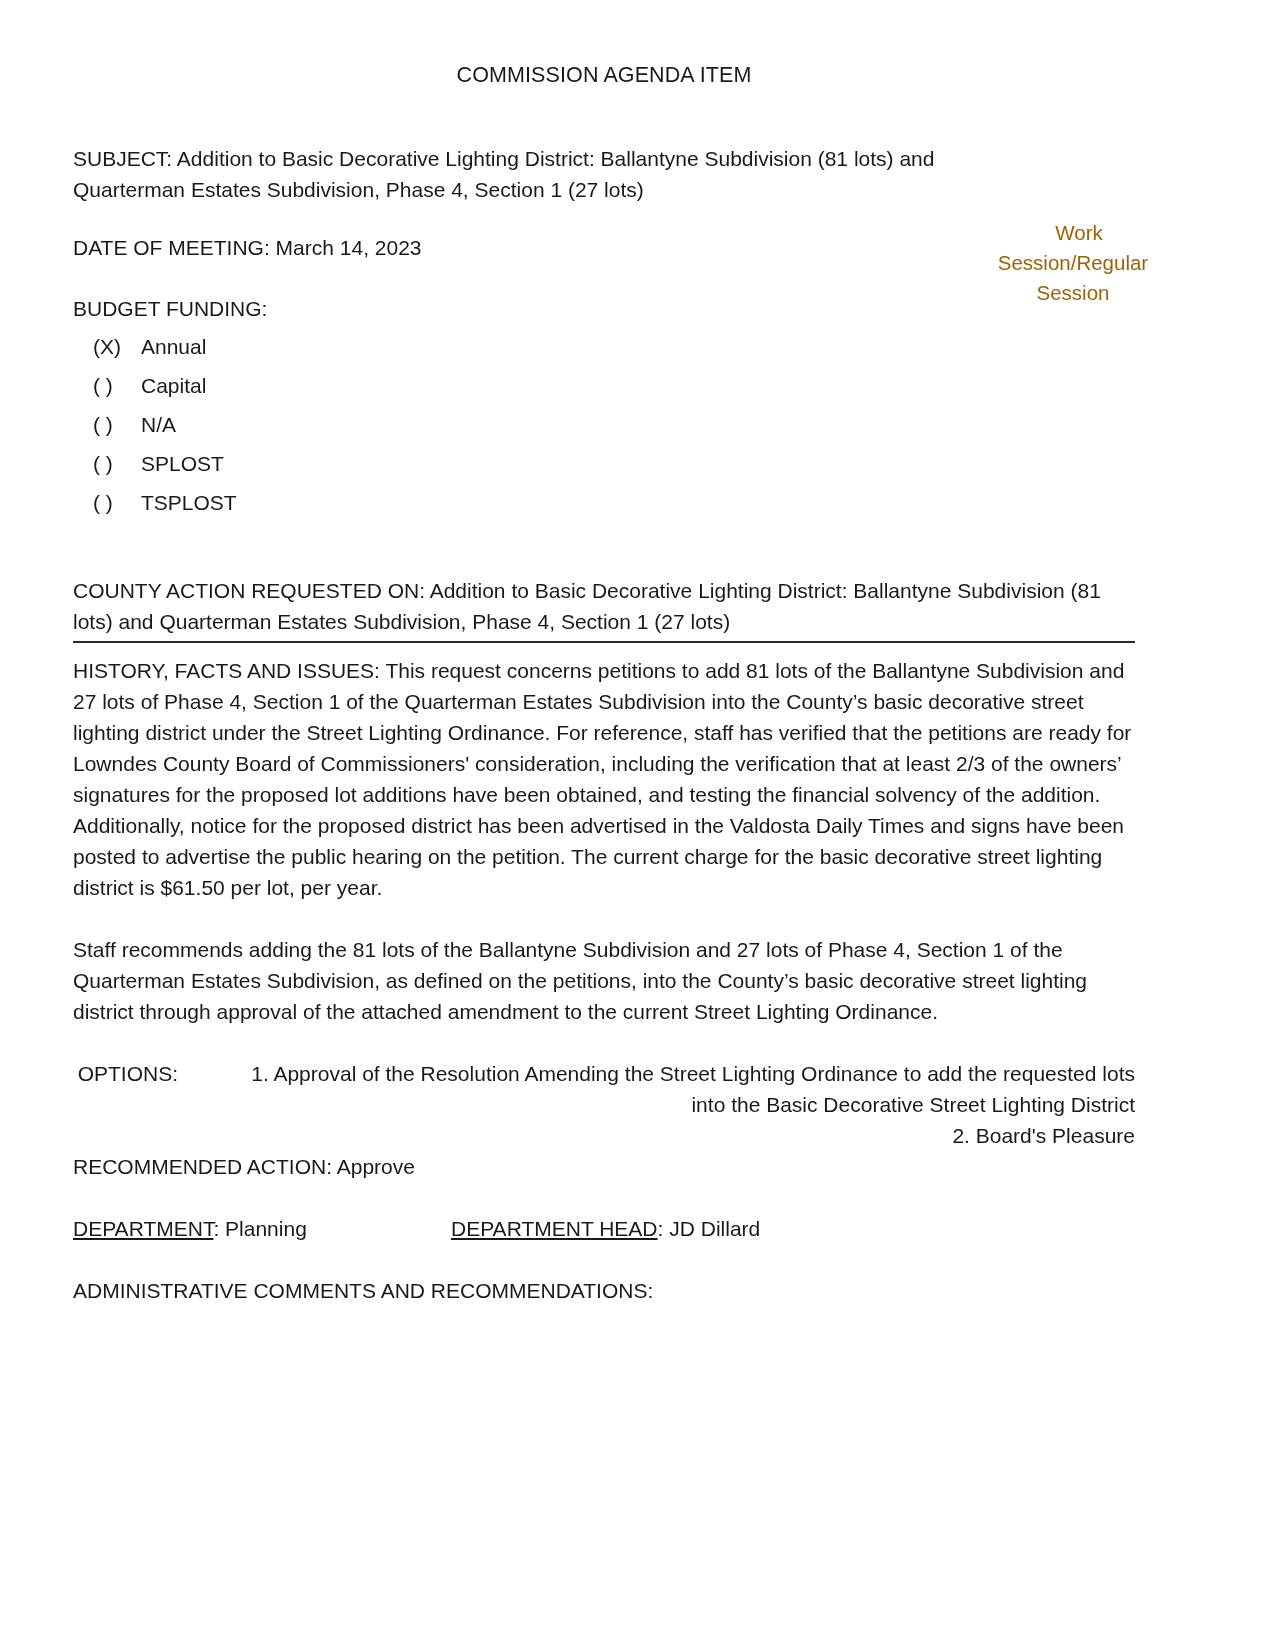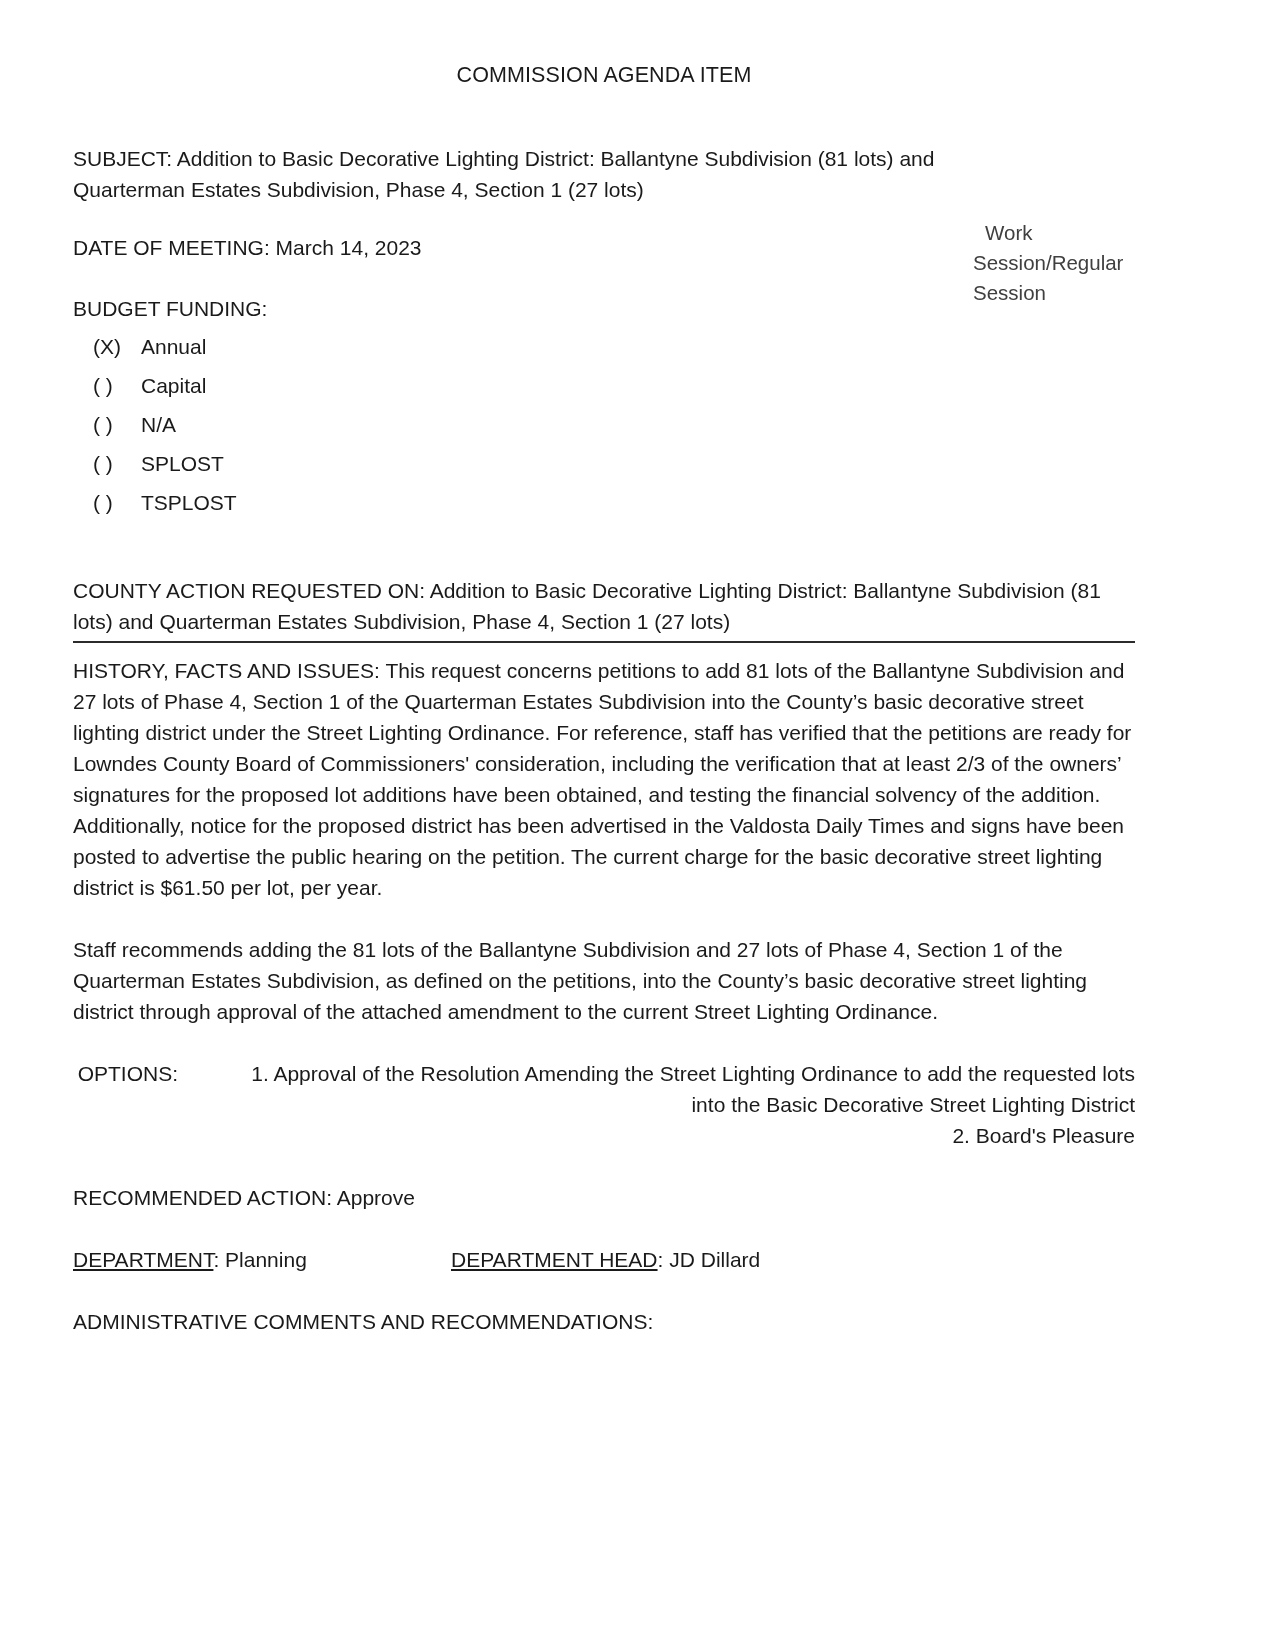--- a/index.html
+++ b/index.html
@@ -51,22 +51,22 @@
     position: relative;
     margin-top: 27px;
   }
   .session-note {
     position: absolute;
     left: 900px;
     top: -14px;
     width: 200px;
     font-size: 20.5px;
     line-height: 30px;
-    color: #404040;
-    text-align: left;
+    color: #a16207;
+    text-align: center;
   }
   .session-note .line { display: block; }
   .session-note .line.first { padding-left: 12px; }
 
   
   .budget-block { margin-top: 30px; }
   .budget-line { font-size: 21px; line-height: 31px; }
   .funding-label { padding-left: 4px; }
 
   .funding-list {
@@ -110,21 +110,21 @@
     margin-top: 31px;
     font-size: 21px;
     line-height: 31px;
   }
   .options-row { display: flex; text-align: right; }
   .options-label { flex: 0 0 105px; }
   .options-items { flex: 1 1 auto; }
   .options-items .opt { display: block; }
   .options-items .opt.cont { padding-left: 26px; }
 
-  .recommended { margin-top: 31px; }
+  .recommended { }
 
   .dept-row {
     margin-top: 31px;
     display: flex;
     font-size: 21px;
     line-height: 31px;
   }
   .dept-col-1 { flex: 0 0 378px; }
   .dept-col-2 { flex: 1 1 auto; }
   .u { text-decoration: underline; }

